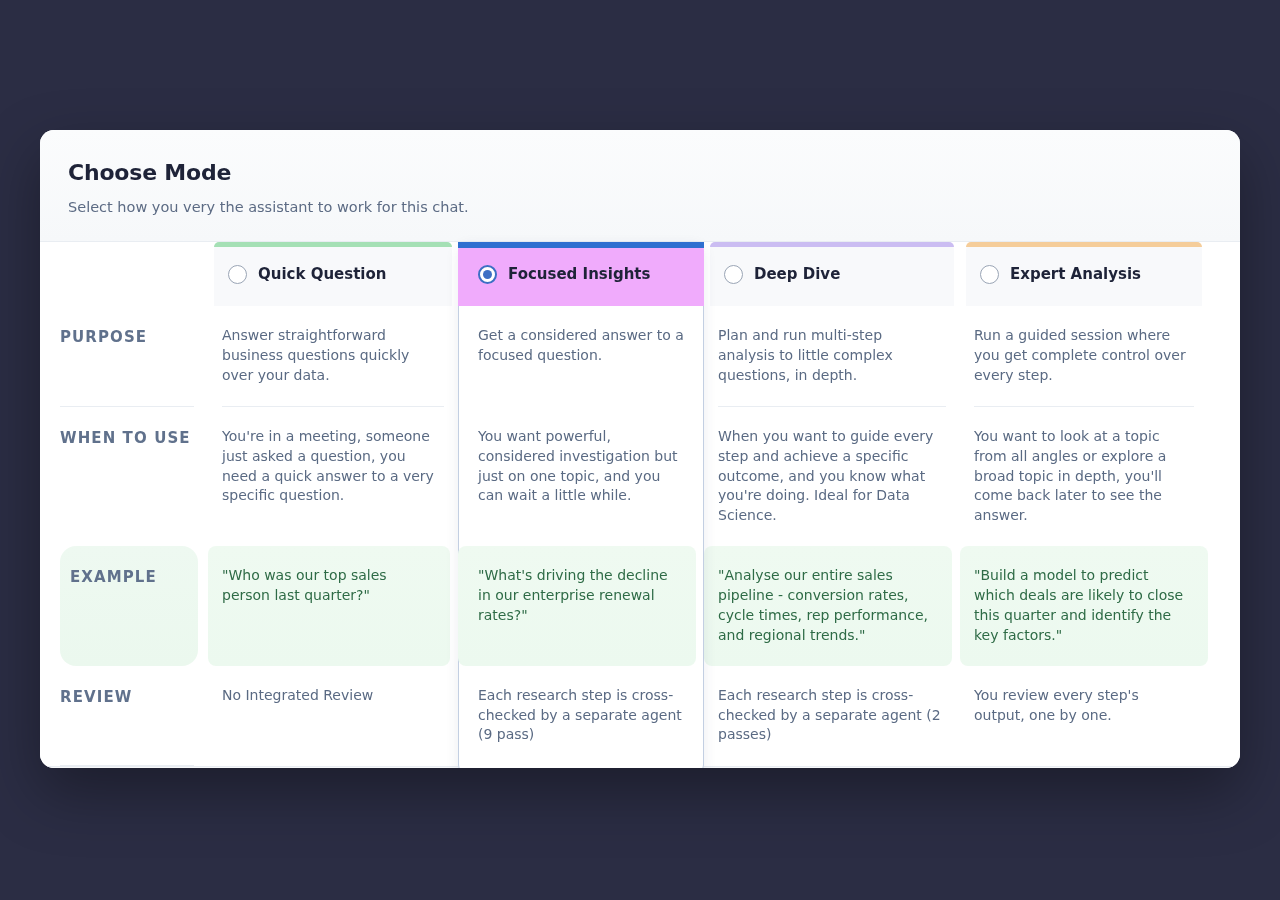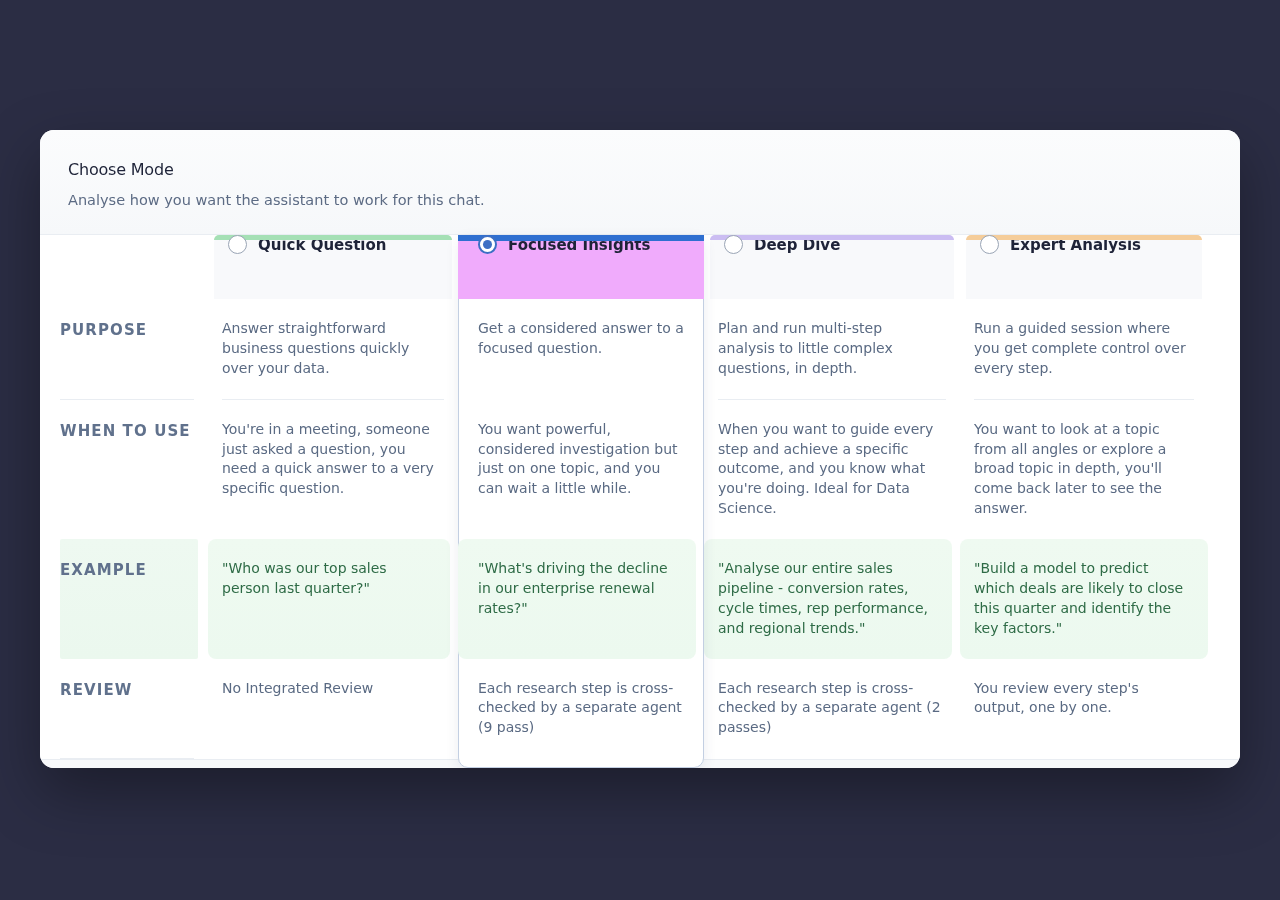--- a/index.html
+++ b/index.html
@@ -39,22 +39,22 @@
   }
 
   
   .modal-header {
     padding: 30px 28px 24px 28px;
     background: linear-gradient(180deg,#fbfcfd 0%, #f6f8fa 100%);
     border-bottom: 1px solid #e9edf2;
     flex: 0 0 auto;
   }
   .modal-title {
-    font-size: 16px;
-    font-weight: normal;
+    font-size: 22px;
+    font-weight: bold;
     color: #1e2338;
     letter-spacing: -0.2px;
     line-height: 1.2;
   }
   .modal-subtitle {
     margin-top: 12px;
     font-size: 14.5px;
     color: #5c6b84;
     line-height: 1.3;
   }
@@ -93,21 +93,21 @@
 
   .cell-head {
     padding: 0;
   }
 
   
   .mode-head {
     position: relative;
     height: 64px;
     display: flex;
-    align-items: flex-start;
+    align-items: center;
     gap: 11px;
     padding: 0 14px 0 14px;
     background: #f8f9fb;
     border-radius: 8px 8px 0 0;
     margin: 0 6px;
   }
   .mode-head.selected {
     background: #f0abfc;
     margin: 0;
     padding-left: 20px;
@@ -162,21 +162,22 @@
   }
 
   
   .ex-cell {
     background: linear-gradient(180deg,#effaf1 0%,#ecf9ef 100%);
     border-radius: 8px;
     color: #2e6b46;
   }
   .ex-label {
     background: linear-gradient(180deg,#eef9f1 0%,#ebf8ee 100%);
-    border-radius: 2px;
+    border-radius: 16px;
+    padding-left: 10px;
   }
 
   .divider {
     height: 1px;
     background: #e9edf2;
   }
 
   
   .modal-footer {
     flex: 0 0 auto;
@@ -192,21 +193,21 @@
 </style>
 </head>
 <body>
 
 <div class="page-backdrop"></div>
 
 <div class="modal">
 
   <div class="modal-header">
     <div class="modal-title">Choose Mode</div>
-    <div class="modal-subtitle">Analyse how you want the assistant to work for this chat.</div>
+    <div class="modal-subtitle">Select how you very the assistant to work for this chat.</div>
   </div>
 
   <div class="modal-body">
 
     <div class="sel-card" style="left: 418px; top: 0px; width: 246px; height: 533.125px;"></div>
 
     <div class="grid">
 
       <div class="cell cell-head"></div>
 

